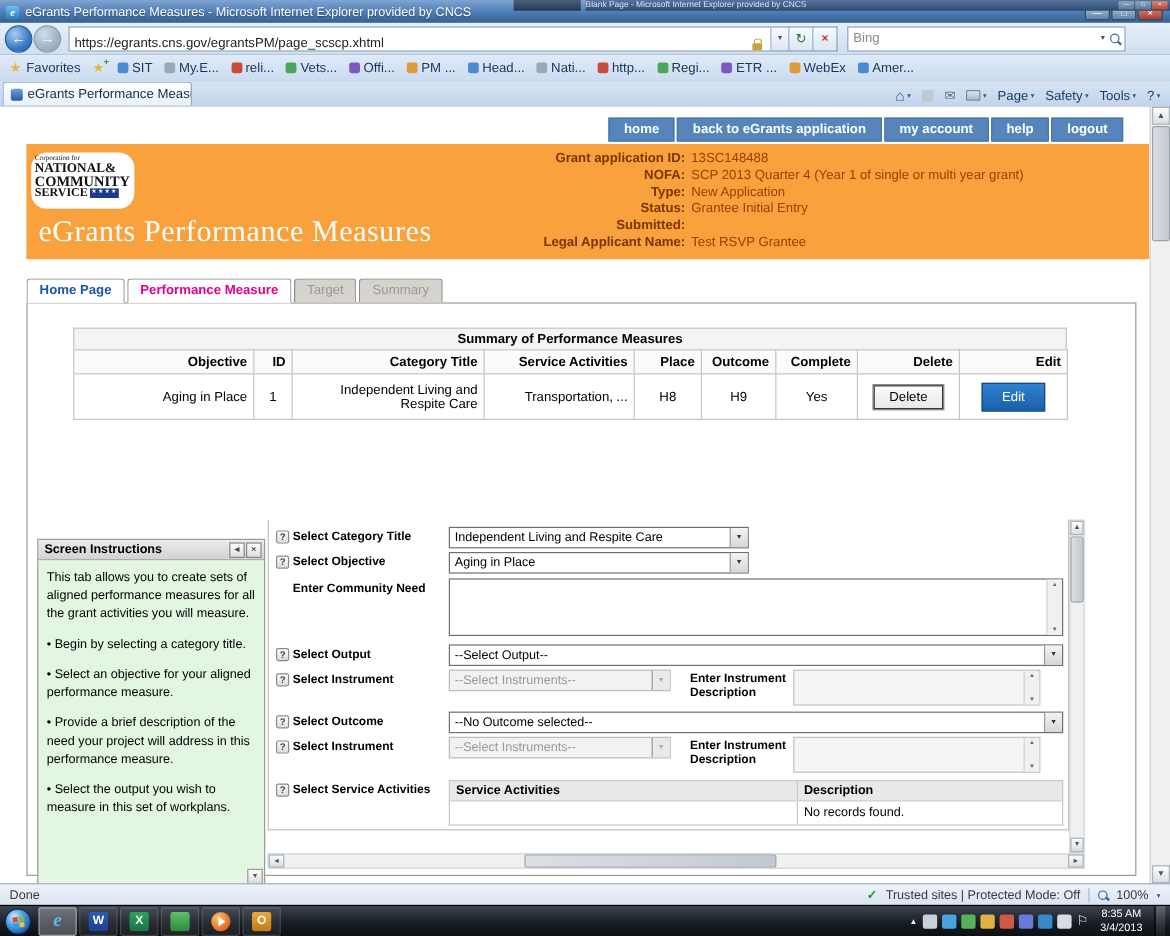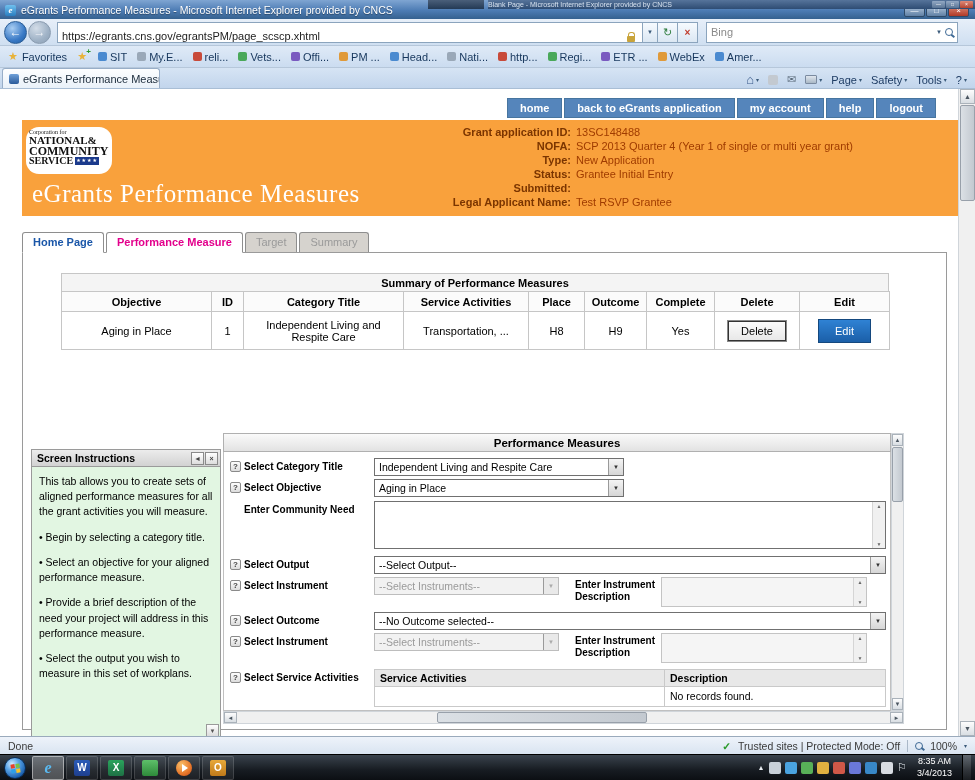--- a/index.html
+++ b/index.html
@@ -28,21 +28,21 @@
   #btn-back{margin-left:4px;background:radial-gradient(circle at 35% 30%,#a8cdf2,#3a7ac6 60%,#1d5ba0);border:1px solid #2a5d96;}
   #btn-fwd{margin-left:1px;background:radial-gradient(circle at 35% 30%,#d3dde8,#9fb2c6 60%,#8a9eb4);border:1px solid #8a9cb0;color:#f2f5f9;}
   #urlbox{margin-left:6px;width:586px;height:21px;background:#fff;border:1px solid #8ba4bd;display:flex;align-items:flex-end;padding:0 4px;}
   #urlbox input{flex:1;border:none;outline:none;font-size:11px;color:#222;background:transparent;font-family:"Liberation Sans",sans-serif;}
   .lock{position:relative;width:8px;height:6px;background:#c9a43b;border-radius:1px;margin:0 3px;}
   .lock::before{content:"";position:absolute;top:-4px;left:1px;width:5px;height:4px;border:1px solid #c9a43b;border-bottom:none;border-radius:3px 3px 0 0;}
   .addrbtn{height:21px;border:1px solid #8ba4bd;border-left:none;background:linear-gradient(#f6fafe,#dbe7f3);display:flex;align-items:center;justify-content:center;color:#3a5a7a;}
   #addr-dd{width:15px;font-size:6px;}
   #addr-refresh{width:20px;font-size:11px;color:#2a7a3a;}
   #addr-stop{width:20px;font-size:10px;color:#c03a2a;font-weight:bold;}
-  #searchbox{margin-left:8px;width:252px;height:21px;background:#fff;border:1px solid #8ba4bd;display:flex;align-items:center;padding:0 4px;}
+  #searchbox{margin-left:8px;width:232px;height:21px;background:#fff;border:1px solid #8ba4bd;display:flex;align-items:center;padding:0 4px;}
   #searchbox input{flex:1;border:none;outline:none;font-size:11px;color:#8a8a8a;background:transparent;font-family:"Liberation Sans",sans-serif;}
   .magnifier{position:relative;width:8px;height:8px;border:1.5px solid #3f6a96;border-radius:50%;flex:0 0 auto;}
   .magnifier::after{content:"";position:absolute;width:4px;height:1.5px;background:#3f6a96;right:-3px;bottom:-1px;transform:rotate(40deg);}
   .srch-dd{font-size:6px;color:#3a5a7a;margin:0 3px;}
 
   
   #favbar{position:absolute;top:46px;left:0;right:0;height:22px;background:linear-gradient(#dfeaf7,#cbdcf0);border-bottom:1px solid #b6c7da;display:flex;align-items:center;color:#16365c;}
   #fav-btn{display:flex;align-items:center;gap:4px;padding:0 8px;height:100%;}
   .goldstar{color:#e8b33a;font-size:11px;}
   #fav-add{position:relative;margin:0 6px 0 2px;}
@@ -98,21 +98,21 @@
   #ptab-active{color:#E3008C;}
   .ptab.gray{background:#d6d3ce;color:#9a9a9a;}
 
   
   #contentbox{position:absolute;left:22px;top:163px;width:925px;height:478px;border:1px solid #9a9a9a;background:#fff;}
 
   
   #sumwrap{position:absolute;left:38px;top:20px;width:828px;}
   #sumtitle{border:1px solid #c6c6c6;border-bottom:none;background:#f4f4f4;text-align:center;font-weight:bold;height:18px;line-height:18px;font-size:11px;}
   table.sumtab{border-collapse:collapse;table-layout:fixed;width:828px;font-size:11px;}
-  table.sumtab th,table.sumtab td{border:1px solid #c6c6c6;padding:2px 5px;text-align:center;}
+  table.sumtab th,table.sumtab td{border:1px solid #c6c6c6;padding:2px 5px;text-align:right;}
   table.sumtab th{background:#fbfbfb;font-weight:bold;height:20px;}
   table.sumtab td{height:38px;vertical-align:middle;}
   .tdc{text-align:center !important;}
   #btn-delete{background:linear-gradient(#fbfbfb,#e8e8e8);border:1px solid #333;box-shadow:0 0 0 1px #888;padding:3px 12px;font-size:11px;font-family:"Liberation Sans",sans-serif;}
   #btn-edit{background:linear-gradient(#2f82d4,#1b5fa8);border:1px solid #14487e;color:#fff;padding:5px 16px;font-size:11px;font-family:"Liberation Sans",sans-serif;}
 
   
   #instr{position:absolute;left:8px;top:196px;width:190px;}
   #instr-head{height:18px;background:linear-gradient(#ececec,#d2d2d2);border:1px solid #9a9a9a;display:flex;align-items:center;padding:0 2px 0 5px;font-weight:bold;font-size:10.5px;}
   #instr-head .hbtns{margin-left:auto;display:flex;gap:1px;}
@@ -445,21 +445,20 @@
           <p>This tab allows you to create sets of aligned performance measures for all the grant activities you will measure.</p>
           <p>• Begin by selecting a category title.</p>
           <p>• Select an objective for your aligned performance measure.</p>
           <p>• Provide a brief description of the need your project will address in this performance measure.</p>
           <p>• Select the output you wish to measure in this set of workplans.</p>
           <span id="instr-scroll">▼</span>
         </div>
       </div>
 
       <div id="pmform">
-        <div id="pmform-head">Performance Measures</div>
         <div id="pmform-body">
 
           <div class="frow" style="margin-top:6px;">
             <span class="flabel">
                 <span class="q">?</span>
                 <span class="txt">Select Category Title</span>
               </span>
             <span class="dd2" style="width:250px;">
                 <span class="ddval">Independent Living and Respite Care</span>
                 <span class="ddbtn">▼</span>

